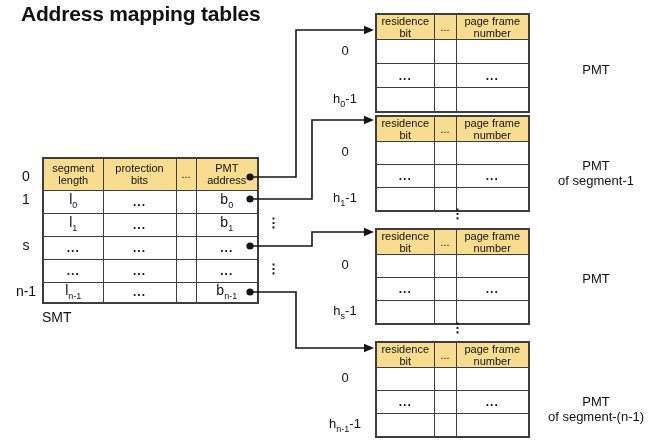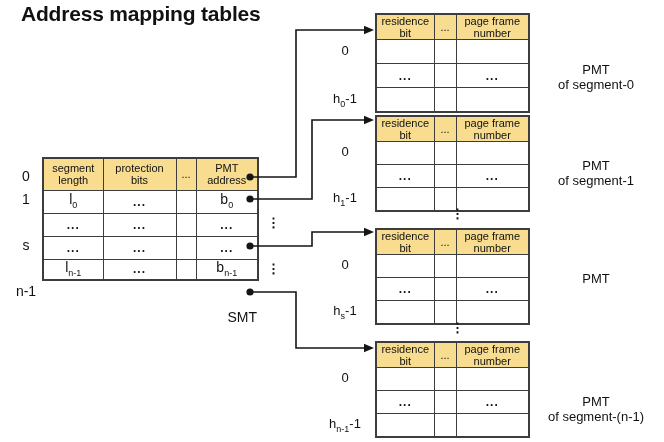--- a/index.html
+++ b/index.html
@@ -21,21 +21,21 @@
   }
   td.hdr{background:#F8DD90;font-size:11px;line-height:12px;font-weight:normal;}
   td.var{font-size:14px;line-height:14px;}
   td.var sub{font-size:9px;}
   td.dots{font-size:12px;font-weight:bold;letter-spacing:1px;}
   .smt{left:42px;top:133px;width:215px;margin-top:24px;}
   .pmt{left:375px;width:153px;}
   .rlabel{position:absolute;left:4px;width:44px;text-align:center;font-size:14px;line-height:15px;}
   .plabel{position:absolute;left:305px;width:80px;text-align:center;font-size:13px;line-height:15px;}
   .plabel sub{font-size:9px;}
-  .caption{position:absolute;left:42px;width:215px;top:309px;text-align:right;font-size:14px;}
+  .caption{position:absolute;left:42px;width:215px;top:309px;text-align:left;font-size:14px;}
   .pcap{position:absolute;left:528px;width:136px;text-align:center;font-size:13px;line-height:15px;}
   .vell{position:absolute;font-size:13px;font-weight:bold;line-height:15px;}
   svg.overlay{position:absolute;left:0;top:0;pointer-events:none;}
 </style>
 </head>
 <body>
 
 <div class="title">Address mapping tables</div>
 
 <div class="rlabel" style="top:169px">0</div>
@@ -57,20 +57,26 @@
     <td class="hdr"><span>...</span></td>
     <td class="hdr"><span>PMT</span><br><span>address</span></td>
   </tr>
   <tr style="height:23px">
     <td class="var"><span>l</span><sub>0</sub></td>
     <td class="dots">...</td>
     <td></td>
     <td class="var"><span>b</span><sub>0</sub></td>
   </tr>
   <tr style="height:23px">
+    <td class="var"><span>l</span><sub>1</sub></td>
+    <td class="dots">...</td>
+    <td></td>
+    <td class="var"><span>b</span><sub>1</sub></td>
+  </tr>
+  <tr style="height:23px">
     <td class="dots">...</td>
     <td class="dots">...</td>
     <td></td>
     <td class="dots">...</td>
   </tr>
   <tr style="height:23px">
     <td class="dots">...</td>
     <td class="dots">...</td>
     <td></td>
     <td class="dots">...</td>
@@ -114,21 +120,20 @@
   </tr>
   <tr style="height:24px">
         <td></td>
         <td></td>
         <td></td>
       </tr>
 </tbody>
   </table>
 <div class="pcap" style="top:62px">
   <div>PMT</div>
-  <div>of segment-0</div>
 </div>
 
 <div class="plabel" style="top:144px">0</div>
 <div class="plabel" style="top:190px"><span>h</span><sub>1</sub><span>-1</span></div>
 <table class="tbl pmt" style="top:115px">
   <colgroup>
       <col style="width:58px">
       <col style="width:22px">
       <col style="width:73px">
     </colgroup>

